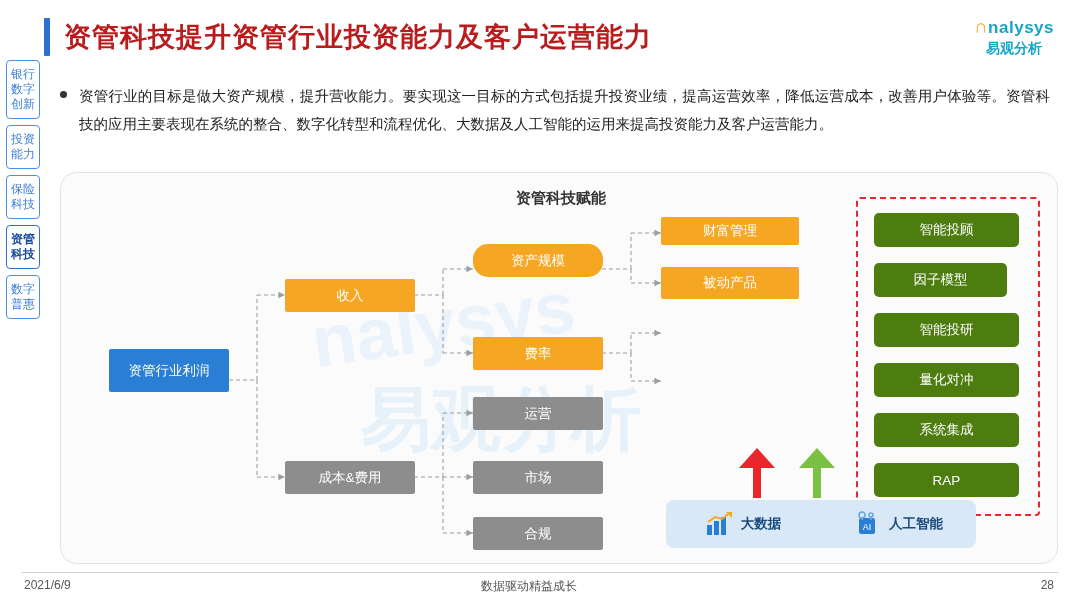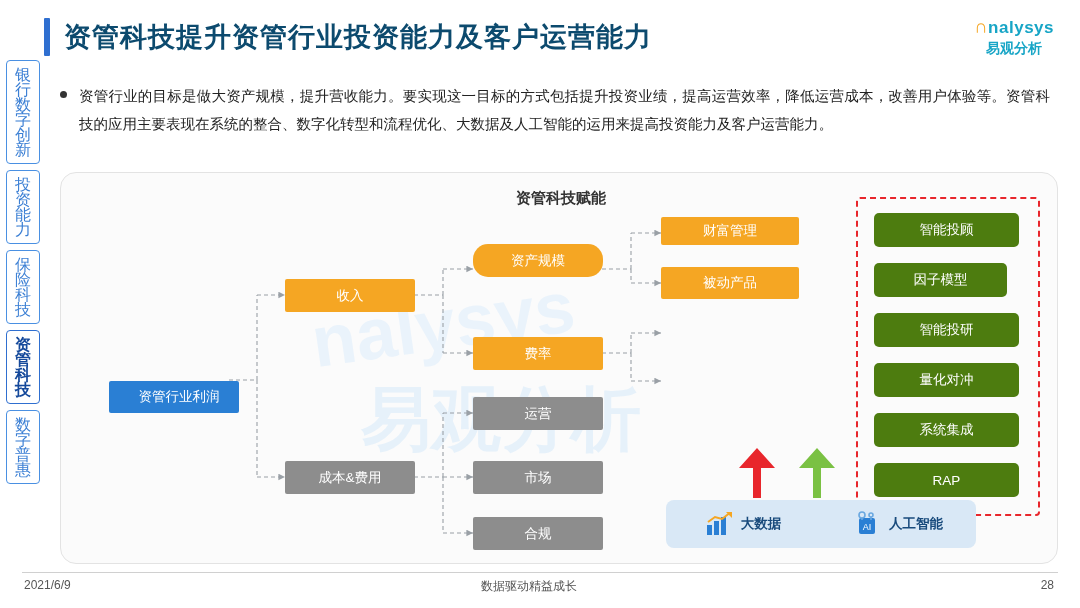--- a/index.html
+++ b/index.html
@@ -12,37 +12,37 @@
     overflow:hidden;
   }
   
   .title-bar{
     position:absolute;left:44px;top:18px;display:flex;align-items:center;
   }
   .title-accent{
     width:6px;height:38px;background:#2f6fd0;margin-right:14px;border-radius:1px;
   }
   .title-text{
-    font-size:27px;font-weight:700;color:#0c4a6e;letter-spacing:1px;white-space:nowrap;
+    font-size:27px;font-weight:700;color:#b91c1c;letter-spacing:1px;white-space:nowrap;
   }
   .brand{
     position:absolute;right:26px;top:16px;text-align:center;line-height:1.15;
   }
   .brand-top{font-size:17px;color:#17a5c6;font-weight:600;letter-spacing:.5px;}
   .brand-top .dot{color:#f5a623;font-size:19px;}
   .brand-bottom{font-size:14px;color:#17a5c6;font-weight:700;margin-top:2px;}
 
   
   .sidebar{
     position:absolute;left:6px;top:60px;width:34px;
     display:flex;flex-direction:column;gap:6px;
   }
   .side-item{
     border:1px solid #4a90e2;border-radius:4px;
-    color:#3b7fd4;font-size:16px;line-height:15px;
+    color:#3b7fd4;font-size:12px;line-height:15px;
     padding:6px 2px;text-align:center;writing-mode:horizontal-tb;
     letter-spacing:0;
   }
   .side-item.active{
     border-color:#2f6fd0;color:#15499b;font-weight:700;
   }
 
   
   .bullet-block{
     position:absolute;left:60px;top:82px;width:990px;display:flex;
@@ -173,21 +173,21 @@
       <path d="M570,110 L600,110" marker-end="url(#ah)"></path>
 
       <path d="M541,180 L570,180"></path>
       <path d="M570,180 L570,160"></path>
       <path d="M570,180 L570,208"></path>
       <path d="M570,160 L600,160" marker-end="url(#ah)"></path>
       <path d="M570,208 L600,208" marker-end="url(#ah)"></path>
     </g>
   </svg>
 
-  <div class="node n-blue" style="left:48px;top:208px;width:120px;height:32px;padding-left:10px;">资管行业利润</div>
+  <div class="node n-blue" style="left:48px;top:176px;width:120px;height:43px;">资管行业利润</div>
 
   <div class="node n-orange" style="left:224px;top:106px;width:130px;height:33px;">收入</div>
   <div class="node n-gray" style="left:224px;top:288px;width:130px;height:33px;">成本&amp;费用</div>
 
   <div class="node n-orange" style="left:412px;top:71px;width:130px;height:33px;border-radius:15px;">资产规模</div>
   <div class="node n-orange" style="left:412px;top:164px;width:130px;height:33px;">费率</div>
   <div class="node n-gray" style="left:412px;top:224px;width:130px;height:33px;">运营</div>
   <div class="node n-gray" style="left:412px;top:288px;width:130px;height:33px;">市场</div>
   <div class="node n-gray" style="left:412px;top:344px;width:130px;height:33px;">合规</div>
 

